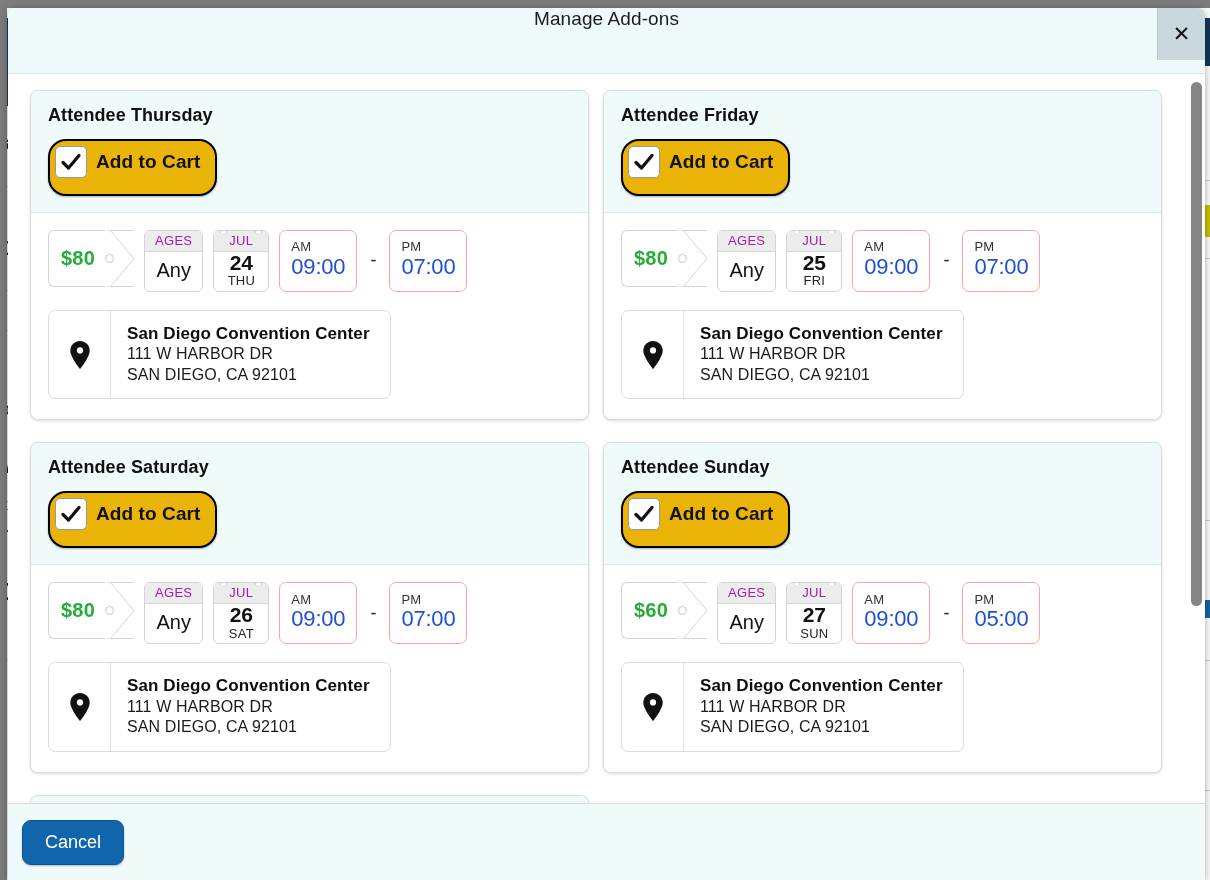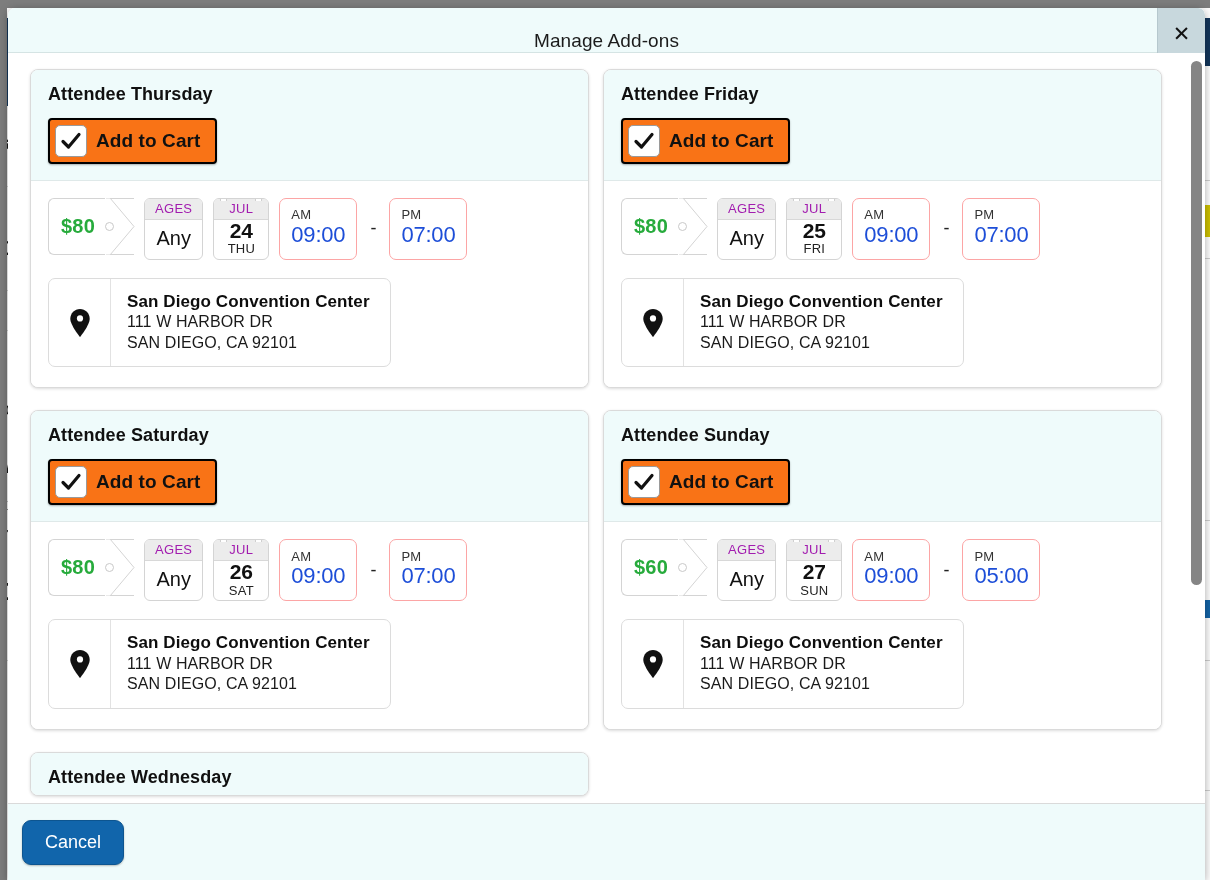--- a/index.html
+++ b/index.html
@@ -87,25 +87,25 @@
     background: #ffffff;
     border-radius: 7px 7px 0 0;
     box-shadow: 0 2px 10px rgba(0,0,0,.35);
     display: flex;
     flex-direction: column;
     overflow: hidden;
   }
 
   .modal-header {
     position: relative;
-    height: 45px;
+    height: 66px;
     background: #effbfb;
     border-bottom: 1px solid #d5e4e4;
     display: flex;
-    align-items: flex-end;
+    align-items: flex-start;
     justify-content: center;
     flex: none;
   }
   .modal-title {
     font-size: 19px;
     color: #1b1b1b;
     letter-spacing: .1px;
   }
   .close-button {
     position: absolute;
@@ -160,24 +160,24 @@
     font-weight: bold;
     color: #101010;
     letter-spacing: .1px;
     margin-bottom: 13px;
   }
 
   .add-to-cart {
     display: inline-flex;
     align-items: center;
     gap: 9px;
-    background: #f97316;
+    background: #eab308;
     border: 2px solid #000000;
-    border-radius: 4px;
-    padding: 5px 14px 5px 5px;
+    border-radius: 18px;
+    padding: 5px 14px 16px 5px;
     cursor: pointer;
     box-shadow: 0 1px 2px rgba(0,0,0,.3);
   }
   .cart-checkbox {
     width: 32px;
     height: 32px;
     background: #ffffff;
     border: 1px solid #9a9a9a;
     border-radius: 5px;
     display: flex;

